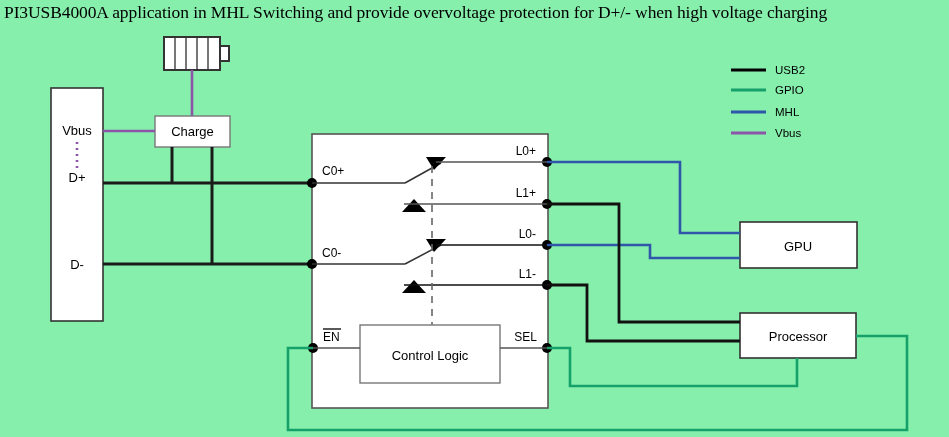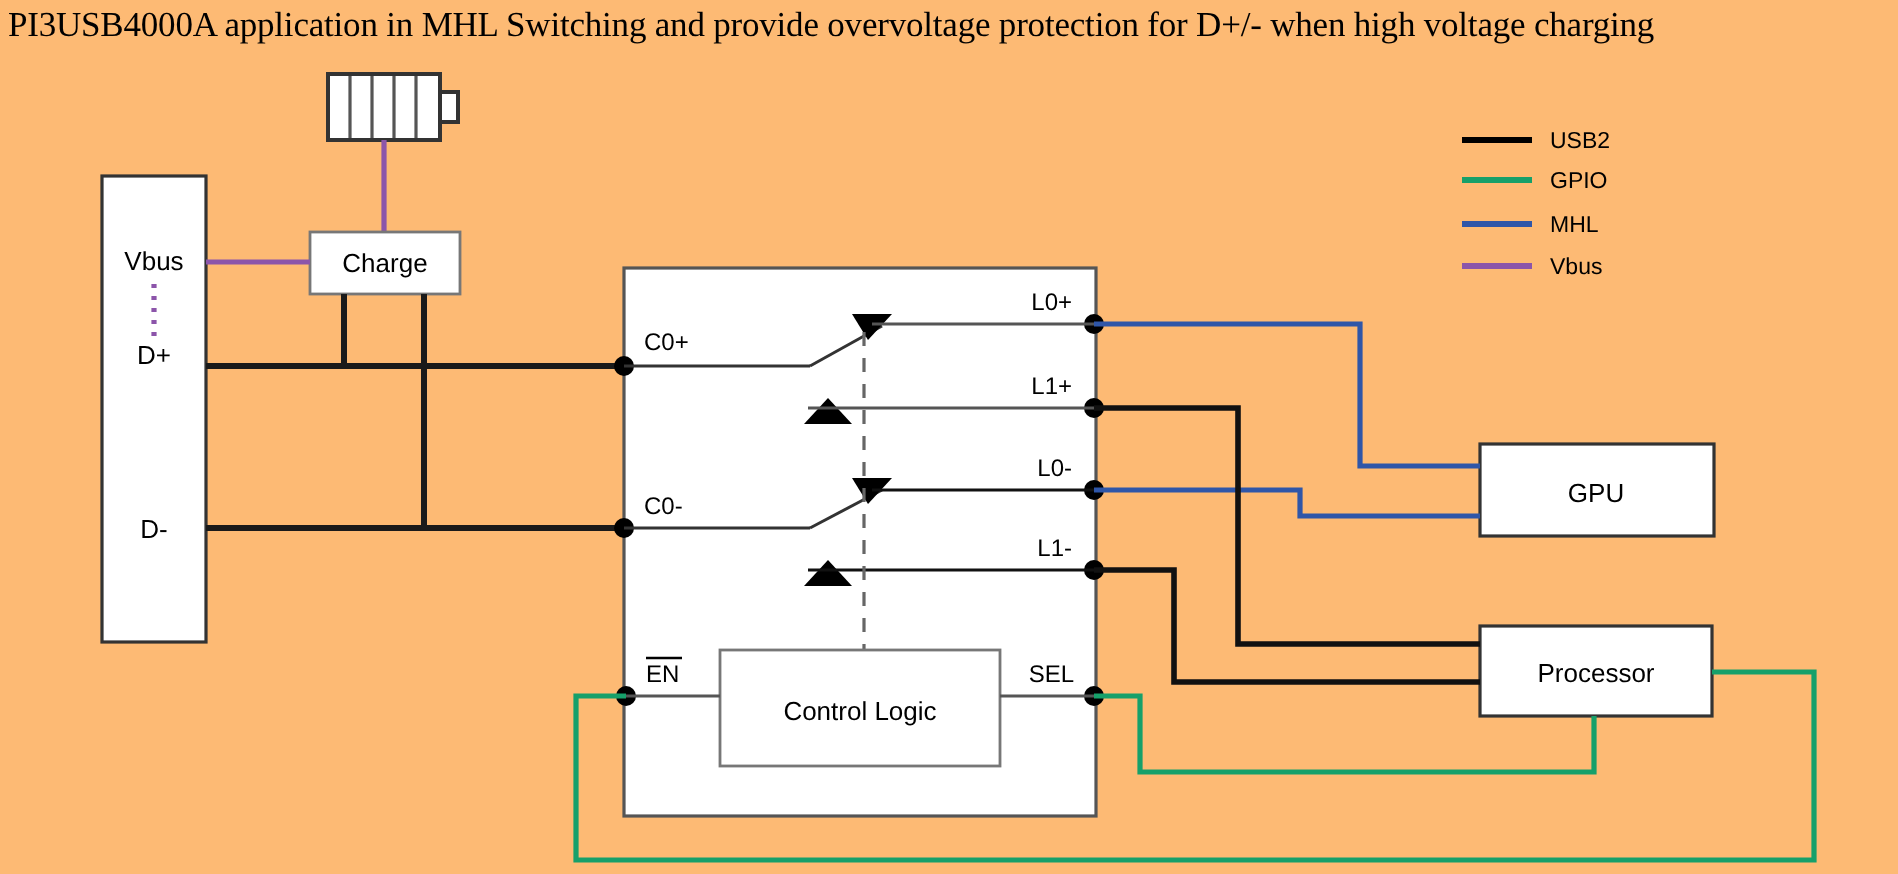--- a/index.html
+++ b/index.html
@@ -10,21 +10,21 @@
   body {
     width: 949px;
     height: 437px;
     overflow: hidden;
     font-family: "Liberation Sans", sans-serif;
   }
   #page {
     position: relative;
     width: 949px;
     height: 437px;
-    background: #fdba74;
+    background: #86efac;
   }
   #title {
     position: absolute;
     left: 4px;
     top: 2px;
     width: 945px;
     font-family: "Liberation Serif", serif;
     font-size: 17.5px;
     color: #000000;
     white-space: nowrap;

